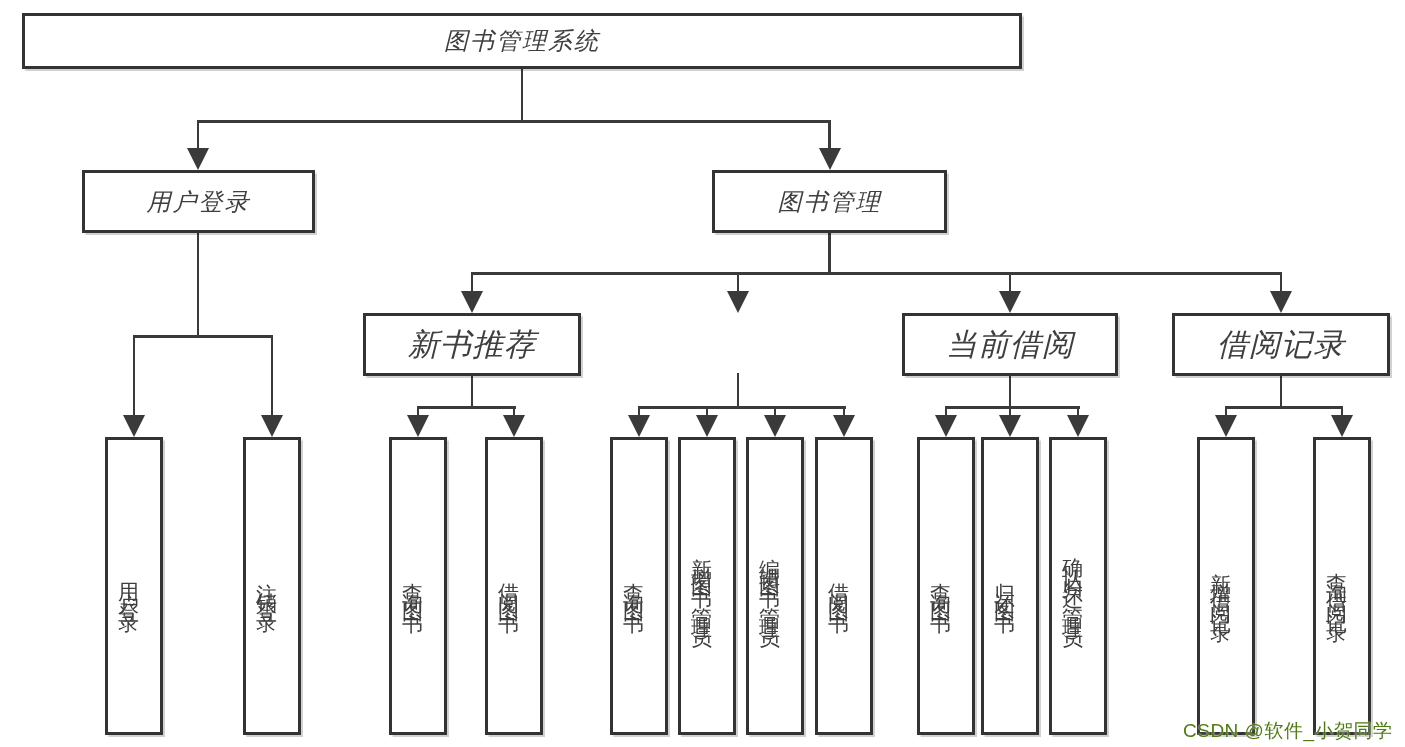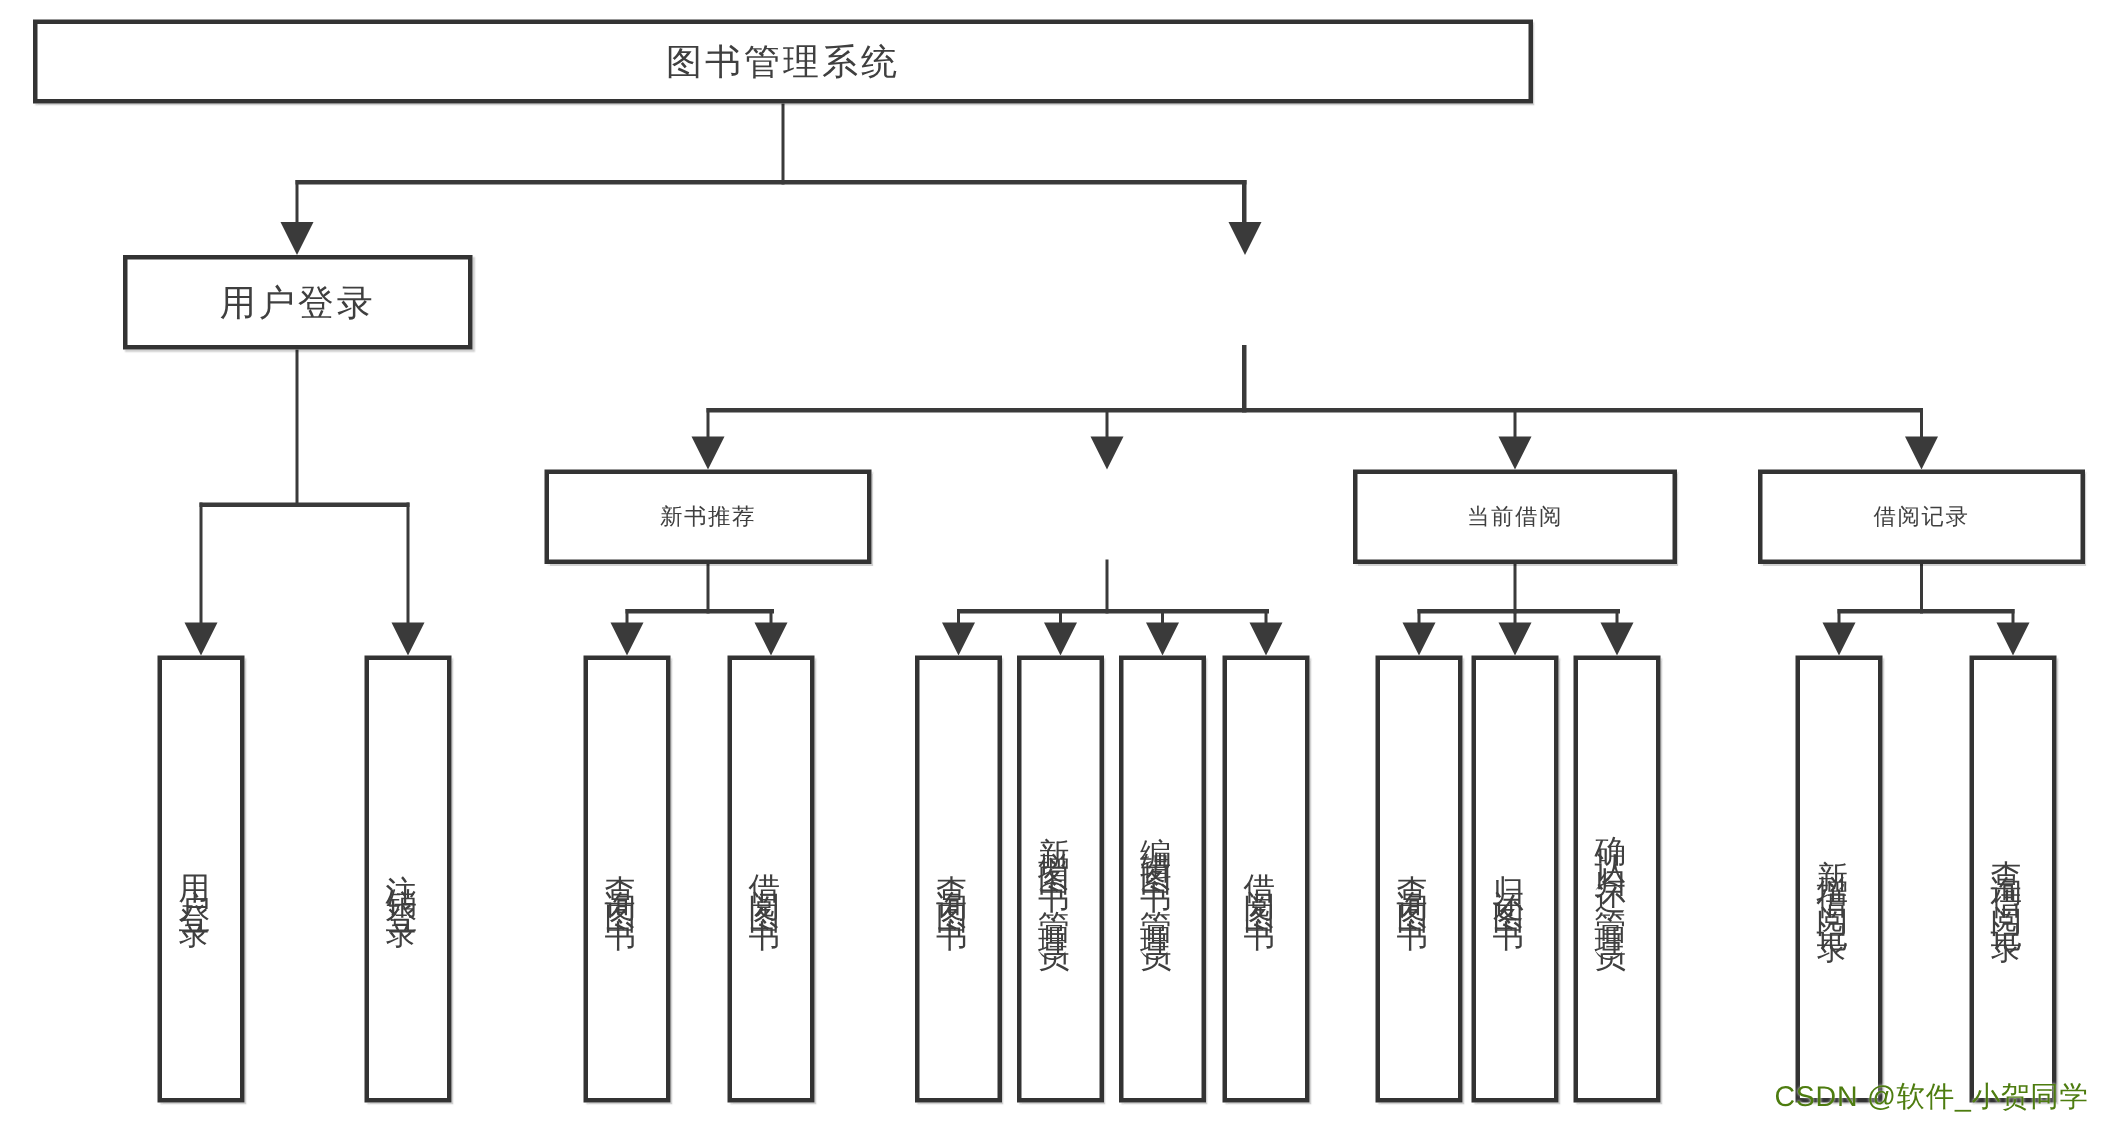--- a/index.html
+++ b/index.html
@@ -22,22 +22,22 @@
     border-left:11px solid transparent;border-right:11px solid transparent;
     border-top:22px solid #3a3a3a;
   }
   
   .node{
     position:absolute;background:#ffffff;border:3px solid #333333;box-sizing:border-box;
     display:flex;align-items:center;justify-content:center;
     box-shadow:1.5px 1.5px 1px rgba(0,0,0,0.18);
   }
   .node .lbl{white-space:nowrap;}
-  .hbox .lbl{font-size:24px;letter-spacing:2px;}
-  .hbox.lvl3 .lbl{font-size:15px;letter-spacing:1px;}
+  .hbox .lbl{font-size:24px;letter-spacing:2px;font-style:italic;}
+  .hbox.lvl3 .lbl{font-size:31px;letter-spacing:1px;}
   .leaf{width:58px;height:298px;}
   .leaf .vlbl{
     writing-mode:vertical-rl;text-orientation:mixed;
     font-size:21px;line-height:1.1;letter-spacing:10px;
     white-space:nowrap;padding-block-start:10px;
   }
   .watermark{
     position:absolute;left:1183px;top:718px;z-index:5;
     font-size:19px;letter-spacing:0.5px;color:#4d7c0f;
     text-shadow:0 0 2px #ffffff;white-space:nowrap;
@@ -88,20 +88,23 @@
   <div class="arrow" style="left:1215px;top:406px;height:31px"></div>
   <div class="arrow" style="left:1331px;top:406px;height:31px"></div>
 
   <div class="node hbox" style="left:22px;top:13px;width:1000px;height:56px">
     <span class="lbl">图书管理系统</span>
   </div>
 
   <div class="node hbox" style="left:82px;top:170px;width:233px;height:63px">
     <span class="lbl">用户登录</span>
   </div>
+  <div class="node hbox" style="left:712px;top:170px;width:235px;height:63px">
+    <span class="lbl">图书管理</span>
+  </div>
 
   <div class="node hbox lvl3" style="left:363px;top:313px;width:218px;height:63px">
     <span class="lbl">新书推荐</span>
   </div>
   <div class="node hbox lvl3" style="left:1172px;top:313px;width:218px;height:63px">
     <span class="lbl">借阅记录</span>
   </div>
   <div class="node hbox lvl3" style="left:902px;top:313px;width:216px;height:63px">
     <span class="lbl">当前借阅</span>
   </div>

